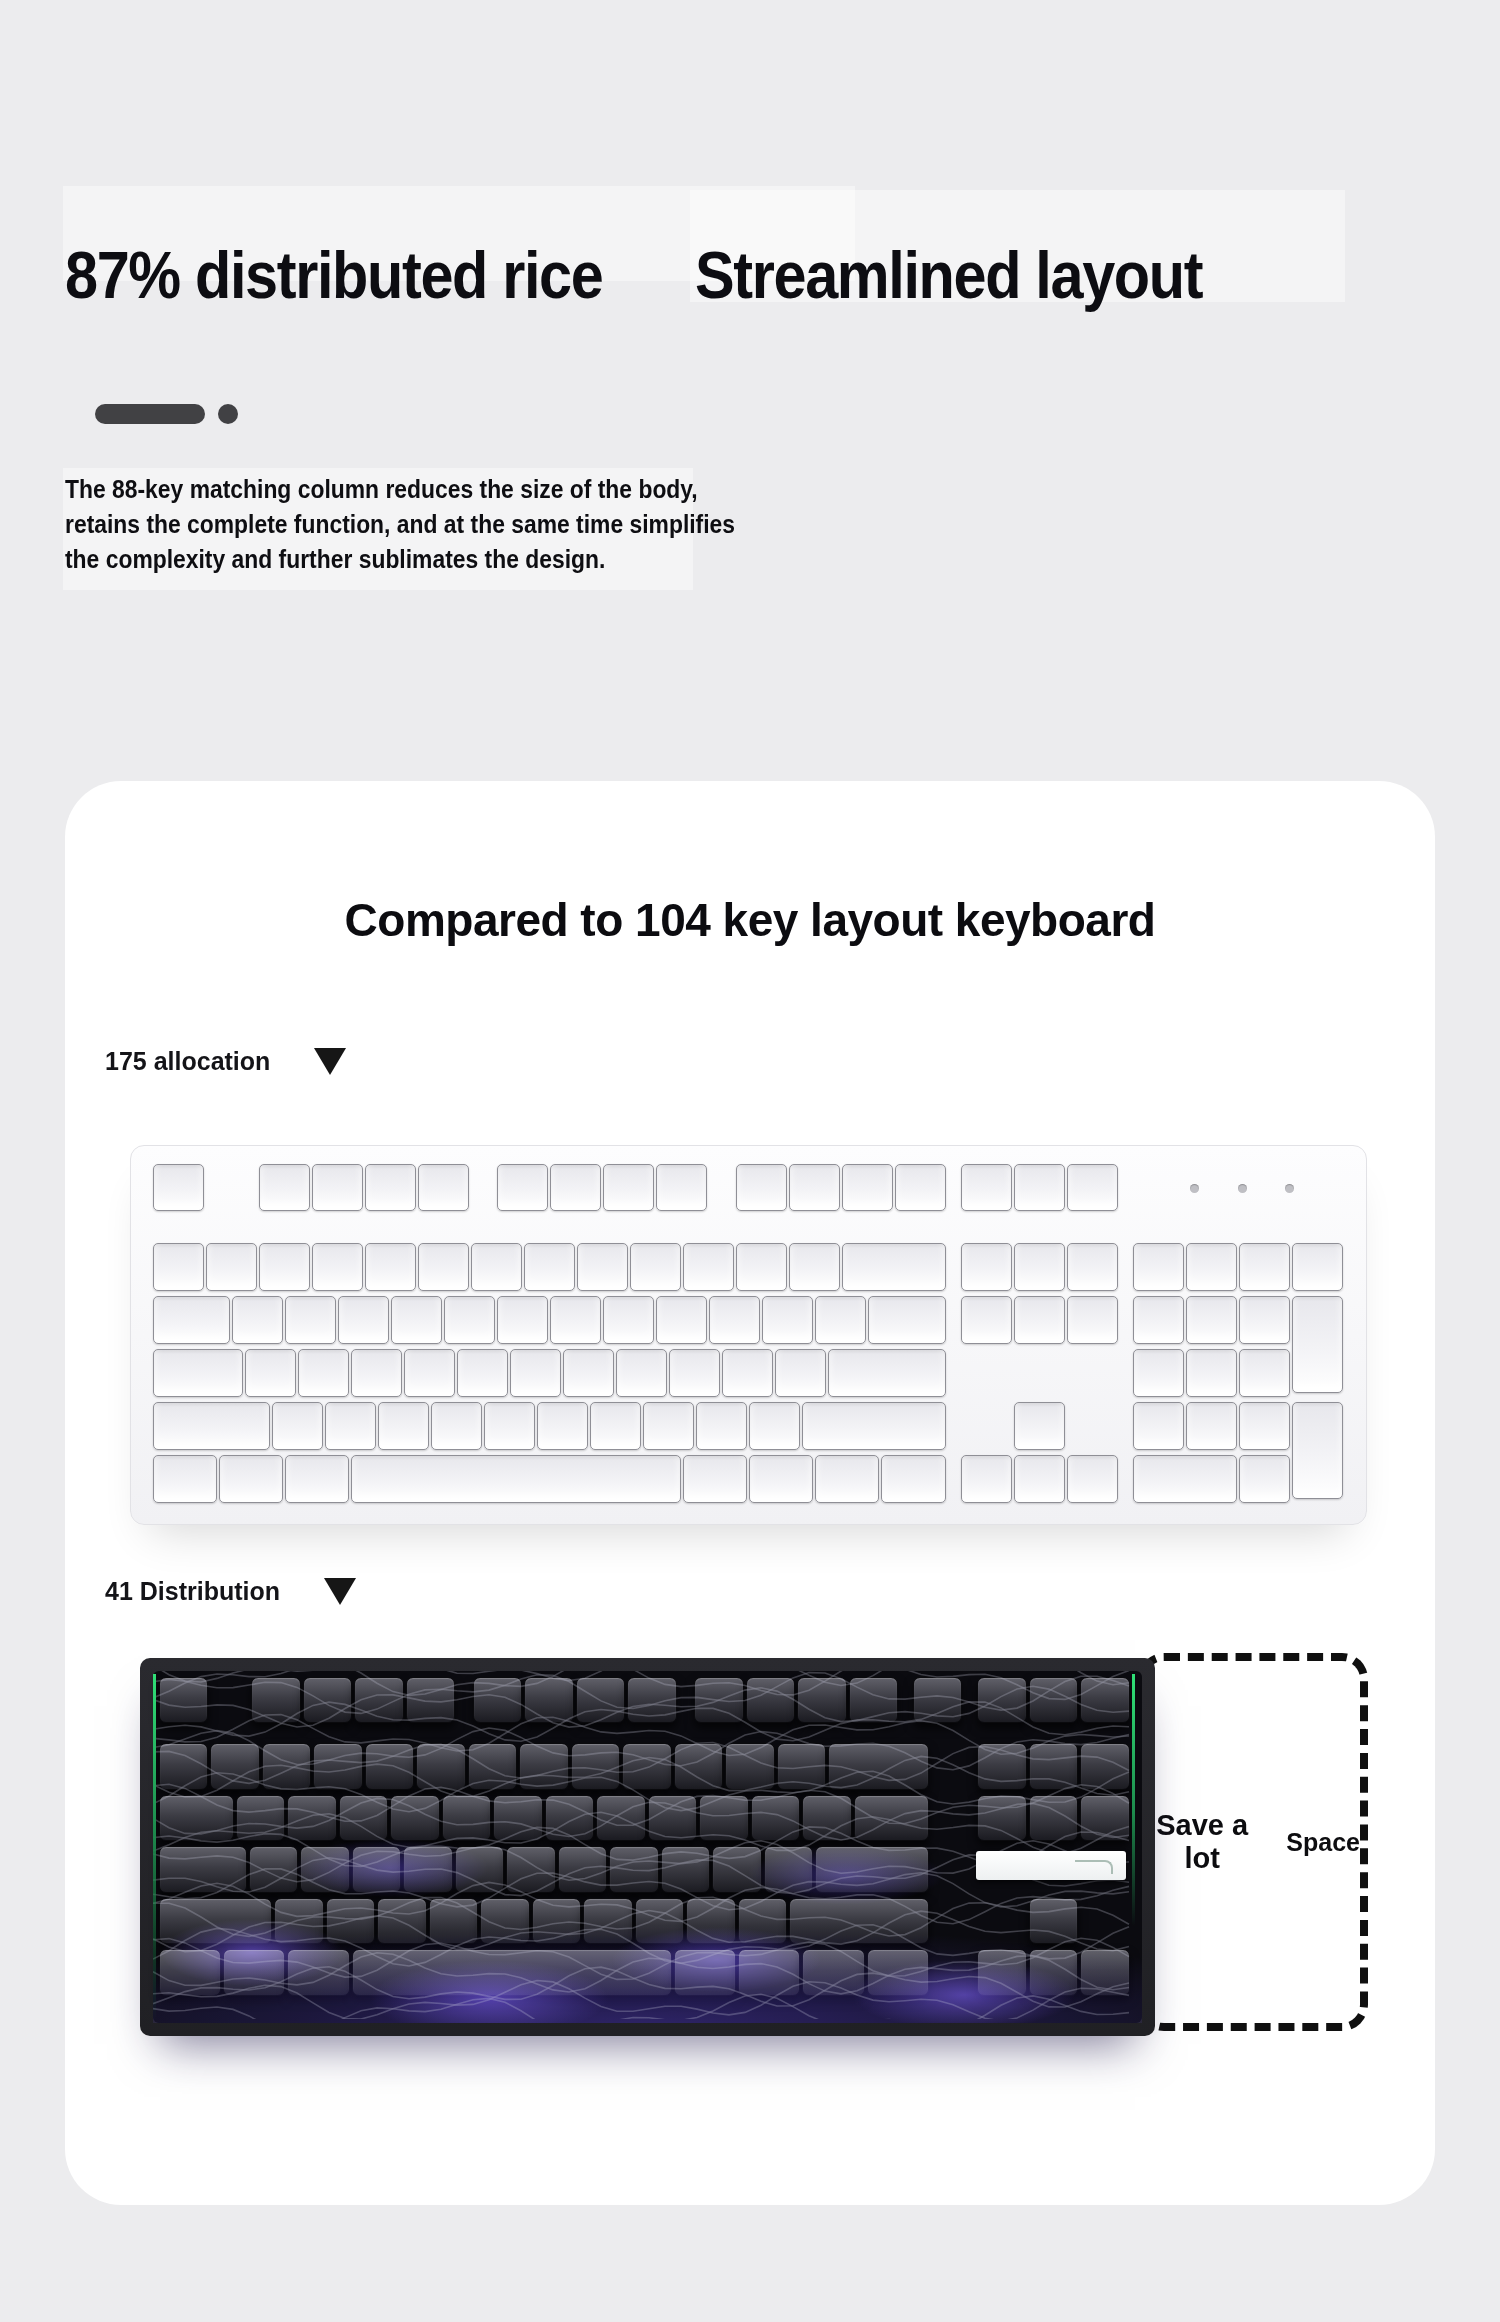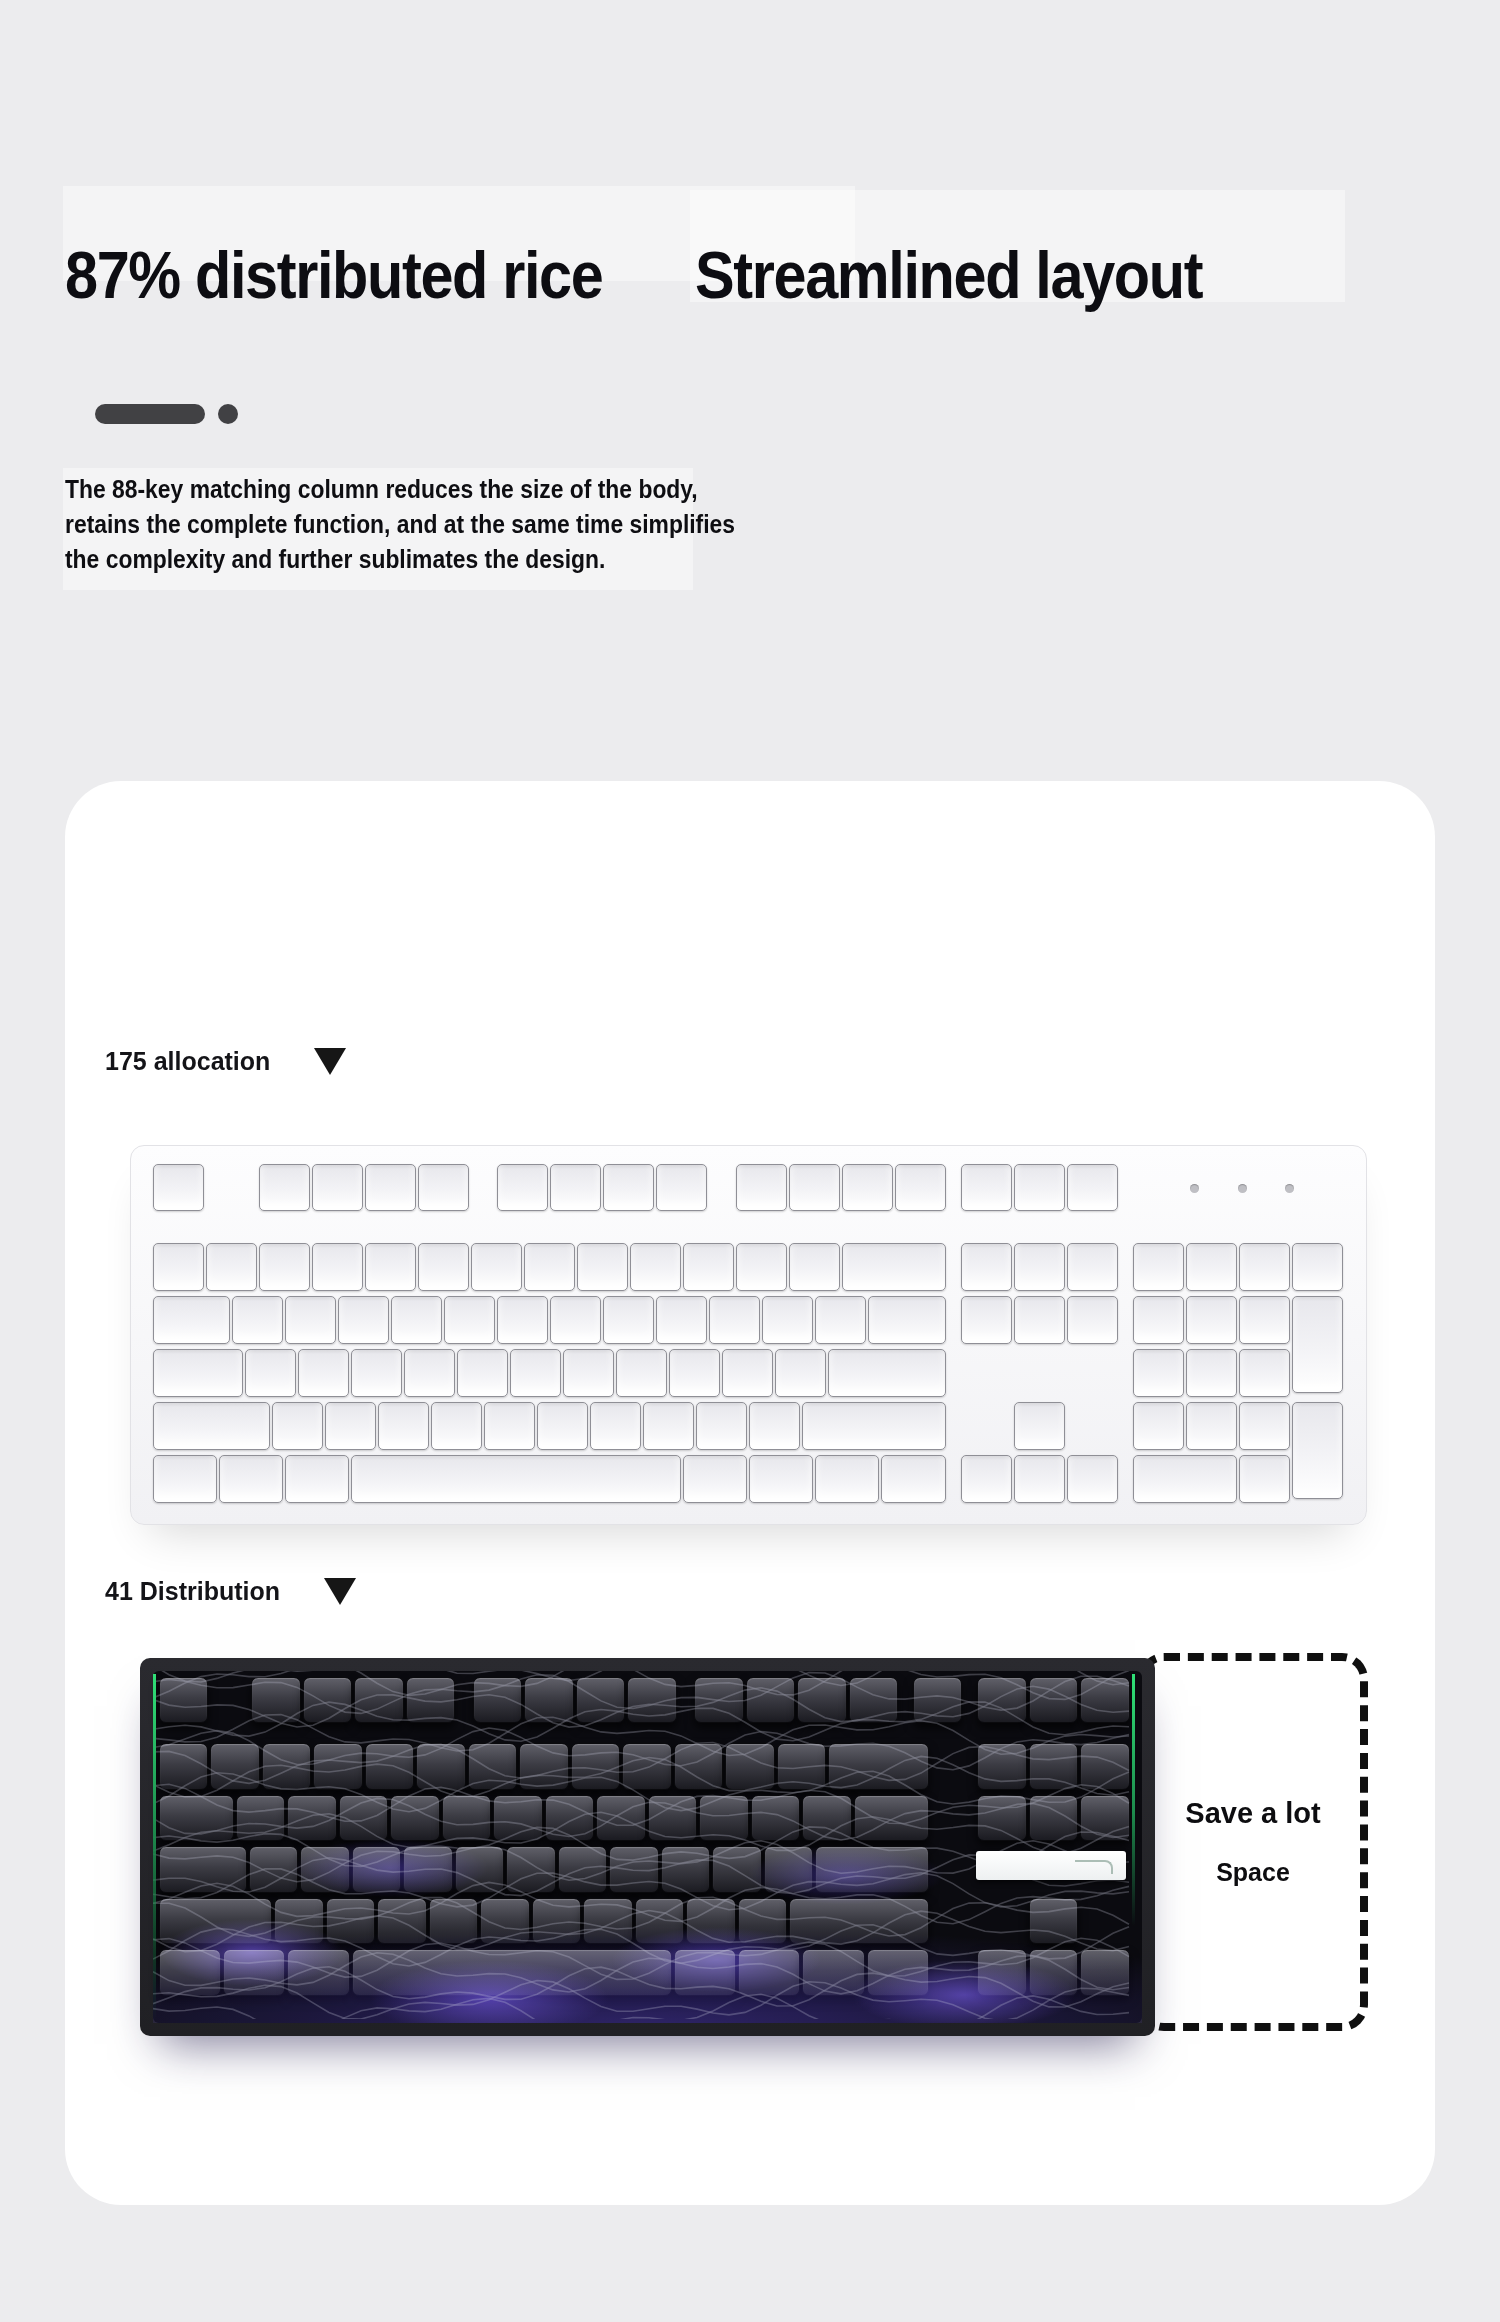--- a/index.html
+++ b/index.html
@@ -94,41 +94,42 @@
   .green-r{top:16px;bottom:110px;background:linear-gradient(#2fe076,#1d8b4d 55%,rgba(29,139,77,0));}
   .badge-bar{
     position:absolute;z-index:5;background:linear-gradient(180deg,#ffffff,#edf0f1);
     border-radius:3px;box-shadow:0 3px 5px rgba(0,0,0,.55);
   }
   .badge-mark{position:absolute;right:9%;top:30%;width:24%;height:42%;border:2px solid #9fb4ab;border-left:none;border-bottom:none;border-radius:0 8px 0 0;opacity:.85;}
   
   .save-box{
     position:absolute;left:1073px;top:872px;width:230px;height:378px;z-index:1;
     background:#ffffff;border:8px dashed #101010;border-radius:26px;
-    box-sizing:border-box;display:flex;flex-direction:column;align-items:center;justify-content:center;gap:28px;
+    box-sizing:border-box;display:flex;flex-direction:row;align-items:center;justify-content:center;gap:28px;
     text-align:center;
   }
   .save-line1{font-size:29px;font-weight:700;color:#0d0d10;}
   .save-line2{font-size:25px;font-weight:700;color:#0d0d10;}
 </style>
 </head>
 <body>
 
 <div class="hero-band band1"></div>
 <div class="hero-band band2"></div>
 <div class="hero-band band3"></div>
 <h1 class="headline left">87% distributed rice</h1>
 <h1 class="headline right">Streamlined layout</h1>
 <div class="dash"></div>
 <div class="dot"></div>
 <p class="lede">The 88-key matching column reduces the size of the body,
 retains the complete function, and at the same time simplifies
 the complexity and further sublimates the design.</p>
 
 <section class="card">
+  <h2 class="card-title">Compared to 104 key layout keyboard</h2>
 
   <div class="kb-label label-104">
     <span>175 allocation</span>
     <span class="tri"></span>
   </div>
 
   <div id="kb-white" class="kb-white">
       <div class="key-w" style="left: 21.5px; top: 17.5px; width: 49px; height: 45.76px;"></div>
       <div class="key-w" style="left: 127.5px; top: 17.5px; width: 49px; height: 45.76px;"></div>
       <div class="key-w" style="left: 180.5px; top: 17.5px; width: 49px; height: 45.76px;"></div>

